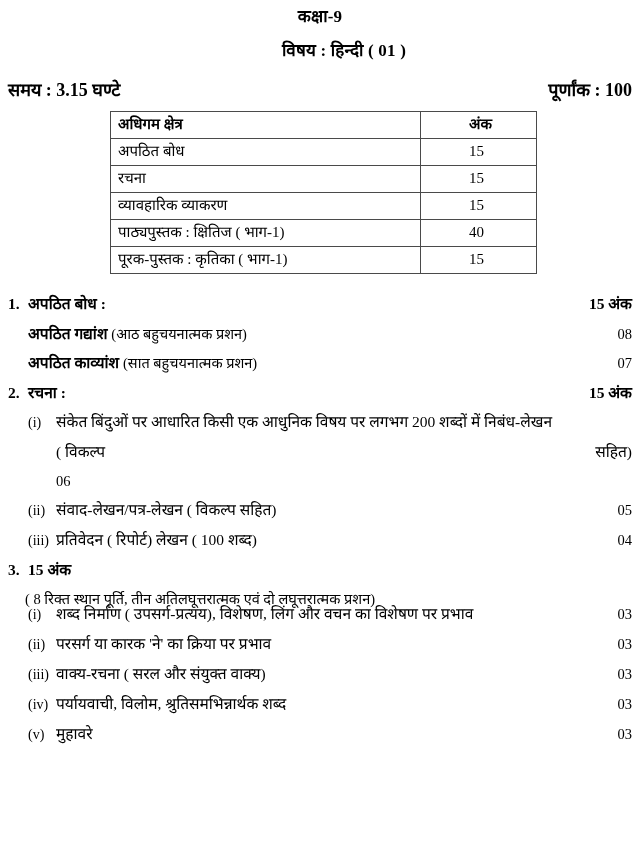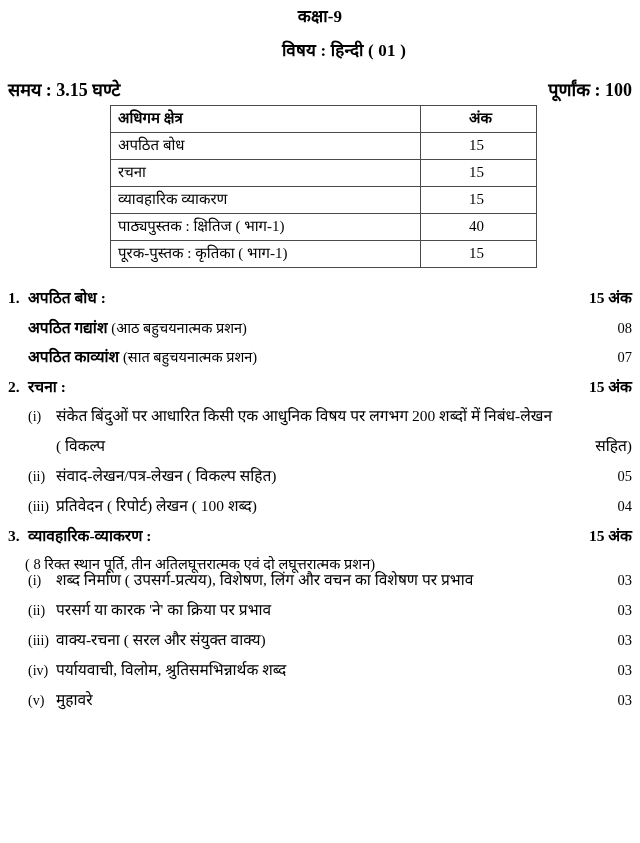--- a/index.html
+++ b/index.html
@@ -40,21 +40,21 @@
     justify-content: space-between;
     align-items: baseline;
     margin-top: 18px;
     padding: 0 8px;
     font-weight: bold;
     font-size: 18px;
   }
 
   
   .table-wrap {
-    margin-top: 4px;
+    margin-top: 10px;
     padding-left: 110px;
   }
   table.marks {
     border-collapse: collapse;
     width: 355px;
     table-layout: fixed;
   }
   table.marks td, table.marks th {
     border: 1px solid #4a4a4a;
     padding: 3px 7px 4px 7px;
@@ -251,35 +251,35 @@
           <span class="right-marks">15 अंक</span>
         </div>
         <div class="wrapped-line1">
           <span class="rn">(i)</span>
           <span class="txt">संकेत बिंदुओं पर आधारित किसी एक आधुनिक विषय पर लगभग 200 शब्दों में निबंध-लेखन</span>
         </div>
         <div class="wrapped-line2">
           <span>( विकल्प</span>
           <span>सहित)</span>
         </div>
+        <div class="wrapped-line3">06</div>
         <div class="subrow">
           <span class="rn">(ii)</span>
           <span class="txt">संवाद-लेखन/पत्र-लेखन ( विकल्प सहित)</span>
           <span class="right-marks plain">05</span>
         </div>
         <div class="subrow">
           <span class="rn">(iii)</span>
           <span class="txt">प्रतिवेदन ( रिपोर्ट) लेखन ( 100 शब्द)</span>
           <span class="right-marks plain">04</span>
         </div>
       </div>
       <div class="sec">
         <div class="row sec-head">
           <span class="num">3.</span>
-          <span class="label">व्यावहारिक-व्याकरण :</span>
           <span class="right-marks">15 अंक</span>
         </div>
         <div class="note-line">( 8 रिक्त स्थान पूर्ति, तीन अतिलघूत्तरात्मक एवं दो लघूत्तरात्मक प्रशन)</div>
         <div class="subrow">
           <span class="rn">(i)</span>
           <span class="txt">शब्द निर्माण ( उपसर्ग-प्रत्यय), विशेषण, लिंग और वचन का विशेषण पर प्रभाव</span>
           <span class="right-marks plain">03</span>
         </div>
         <div class="subrow">
           <span class="rn">(ii)</span>

